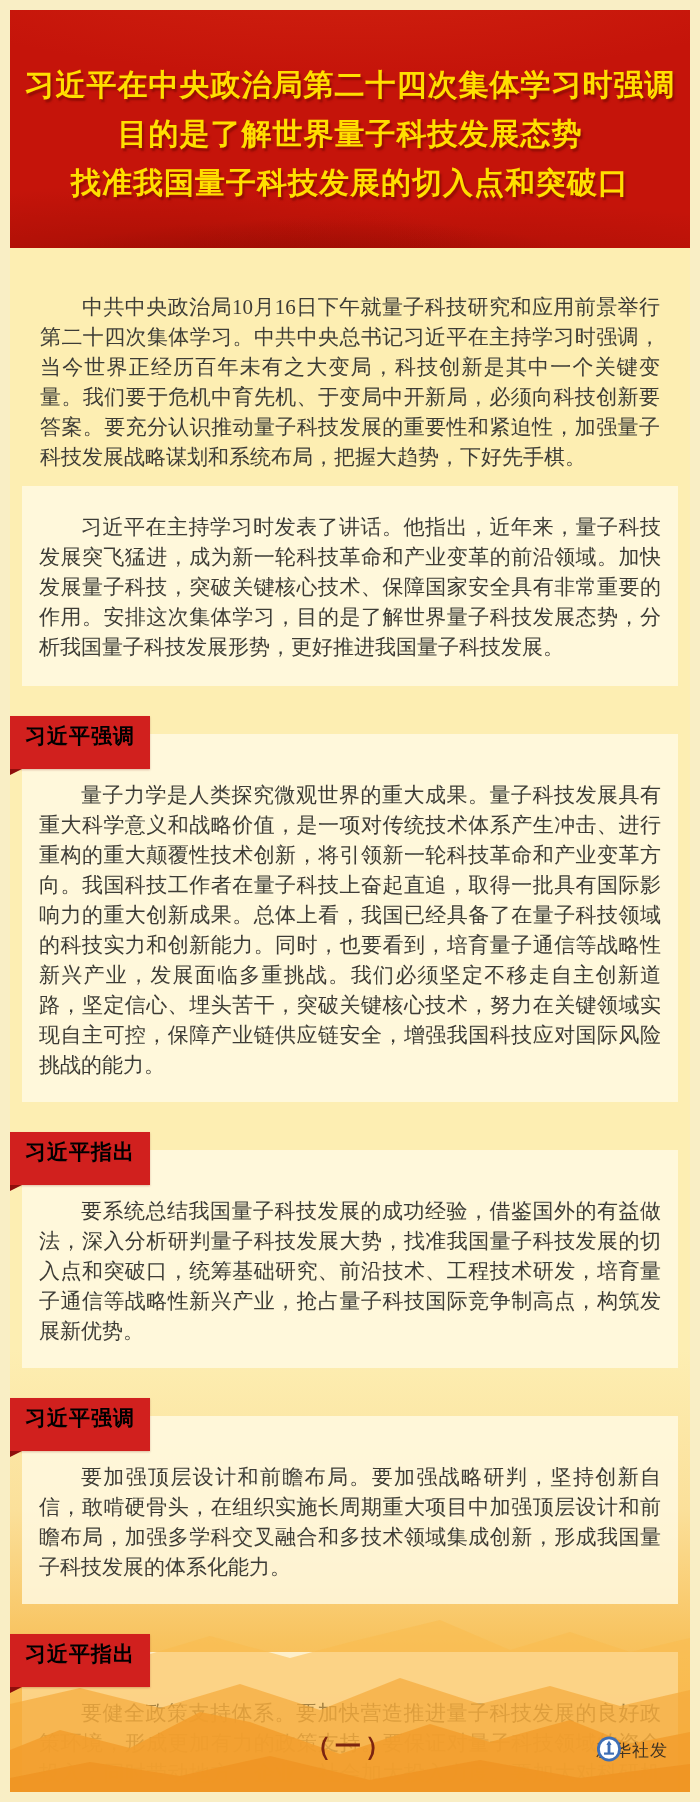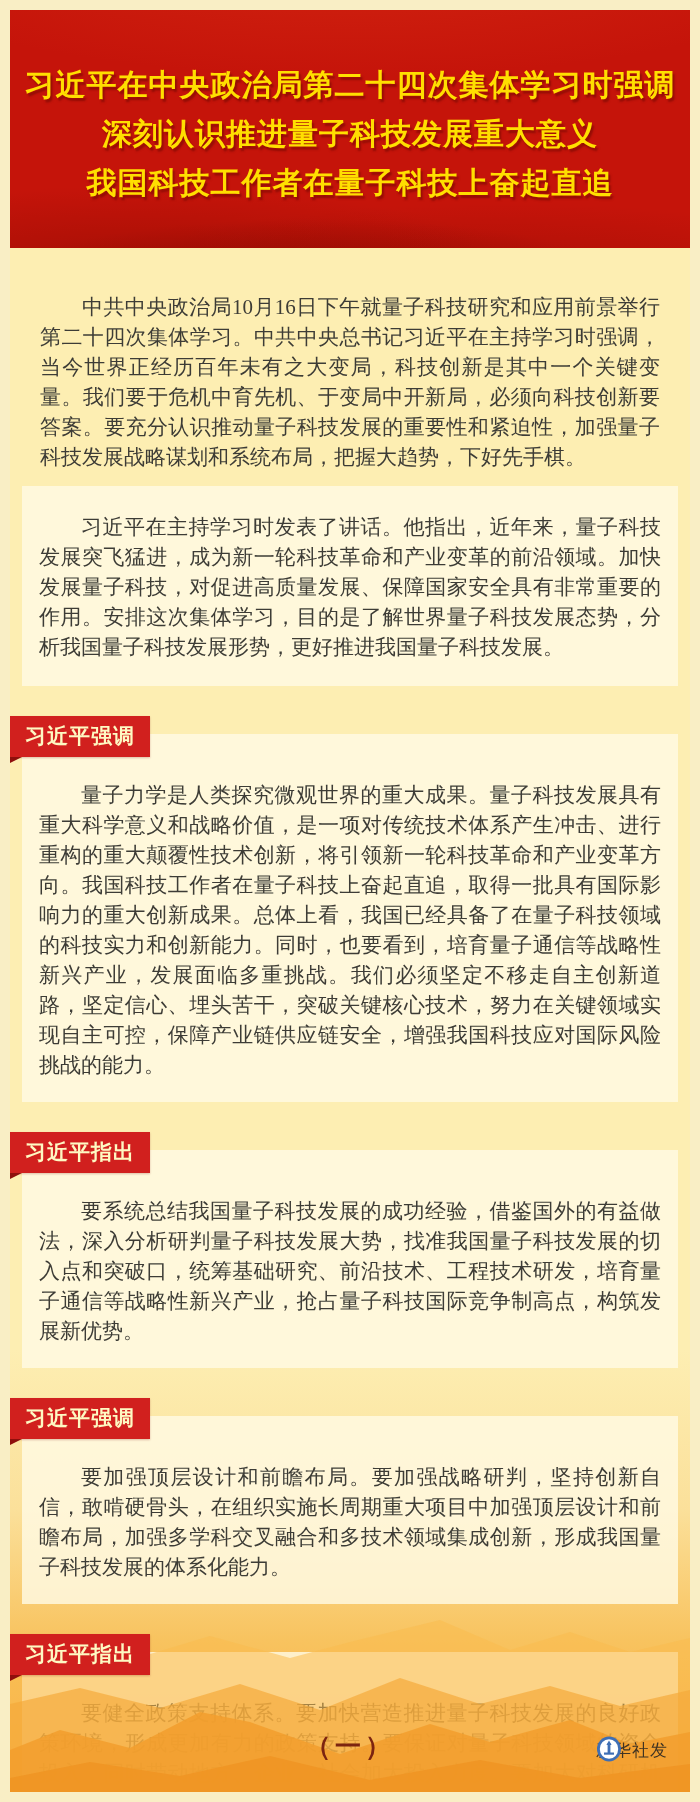--- a/index.html
+++ b/index.html
@@ -41,23 +41,23 @@
   .para-intro{margin:44px 30px 0;}
   .box{
     margin:14px 12px 0;
     background:rgba(255,250,228,.82);
     padding:26px 17px 24px;
   }
   
   .section{position:relative;margin:48px 12px 0;}
   .badge{
     position:absolute;top:-18px;left:-12px;z-index:2;
-    background:#d1201e;color:#fef9c3;
+    background:#d1201e;color:#000000;
     font-size:21px;font-weight:bold;letter-spacing:1px;
-    padding:6px 15px 7px;
+    padding:6px 15px 19px;
     box-shadow:0 1px 2px rgba(120,10,0,.25);
   }
   .badge::after{
     content:"";position:absolute;left:0;top:100%;
     border-style:solid;border-width:6px 12px 0 0;
     border-color:#8f0f0c transparent transparent transparent;
   }
   .section .box-body{
     background:rgba(255,250,228,.82);
     padding:46px 17px 22px;
@@ -77,28 +77,28 @@
   .credit .txt{color:#3f3323;font-size:17px;letter-spacing:1px;}
   .logo{width:26px;height:26px;display:block;}
 </style>
 </head>
 <body>
 
 <div class="page">
 
   <div class="banner">
     <div class="t">习近平在中央政治局第二十四次集体学习时强调</div>
-    <div class="t">深刻认识推进量子科技发展重大意义</div>
-    <div class="t">我国科技工作者在量子科技上奋起直追</div>
+    <div class="t">目的是了解世界量子科技发展态势</div>
+    <div class="t">找准我国量子科技发展的切入点和突破口</div>
   </div>
 
   <p class="para para-intro">中共中央政治局10月16日下午就量子科技研究和应用前景举行第二十四次集体学习。中共中央总书记习近平在主持学习时强调，当今世界正经历百年未有之大变局，科技创新是其中一个关键变量。我们要于危机中育先机、于变局中开新局，必须向科技创新要答案。要充分认识推动量子科技发展的重要性和紧迫性，加强量子科技发展战略谋划和系统布局，把握大趋势，下好先手棋。</p>
 
   <div class="box">
-    <p class="para">习近平在主持学习时发表了讲话。他指出，近年来，量子科技发展突飞猛进，成为新一轮科技革命和产业变革的前沿领域。加快发展量子科技，对促进高质量发展、保障国家安全具有非常重要的作用。安排这次集体学习，目的是了解世界量子科技发展态势，分析我国量子科技发展形势，更好推进我国量子科技发展。</p>
+    <p class="para">习近平在主持学习时发表了讲话。他指出，近年来，量子科技发展突飞猛进，成为新一轮科技革命和产业变革的前沿领域。加快发展量子科技，突破关键核心技术、保障国家安全具有非常重要的作用。安排这次集体学习，目的是了解世界量子科技发展态势，分析我国量子科技发展形势，更好推进我国量子科技发展。</p>
   </div>
 
   <div class="section">
     <div class="badge">习近平强调</div>
     <div class="box-body">
       <p class="para">量子力学是人类探究微观世界的重大成果。量子科技发展具有重大科学意义和战略价值，是一项对传统技术体系产生冲击、进行重构的重大颠覆性技术创新，将引领新一轮科技革命和产业变革方向。我国科技工作者在量子科技上奋起直追，取得一批具有国际影响力的重大创新成果。总体上看，我国已经具备了在量子科技领域的科技实力和创新能力。同时，也要看到，培育量子通信等战略性新兴产业，发展面临多重挑战。我们必须坚定不移走自主创新道路，坚定信心、埋头苦干，突破关键核心技术，努力在关键领域实现自主可控，保障产业链供应链安全，增强我国科技应对国际风险挑战的能力。</p>
     </div>
   </div>
 
   <div class="section">

